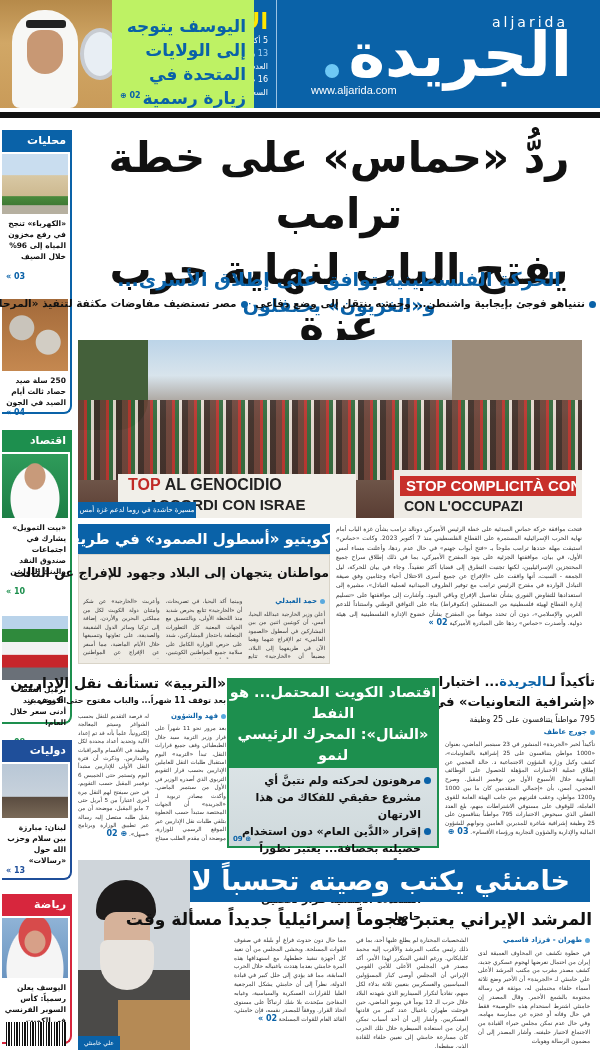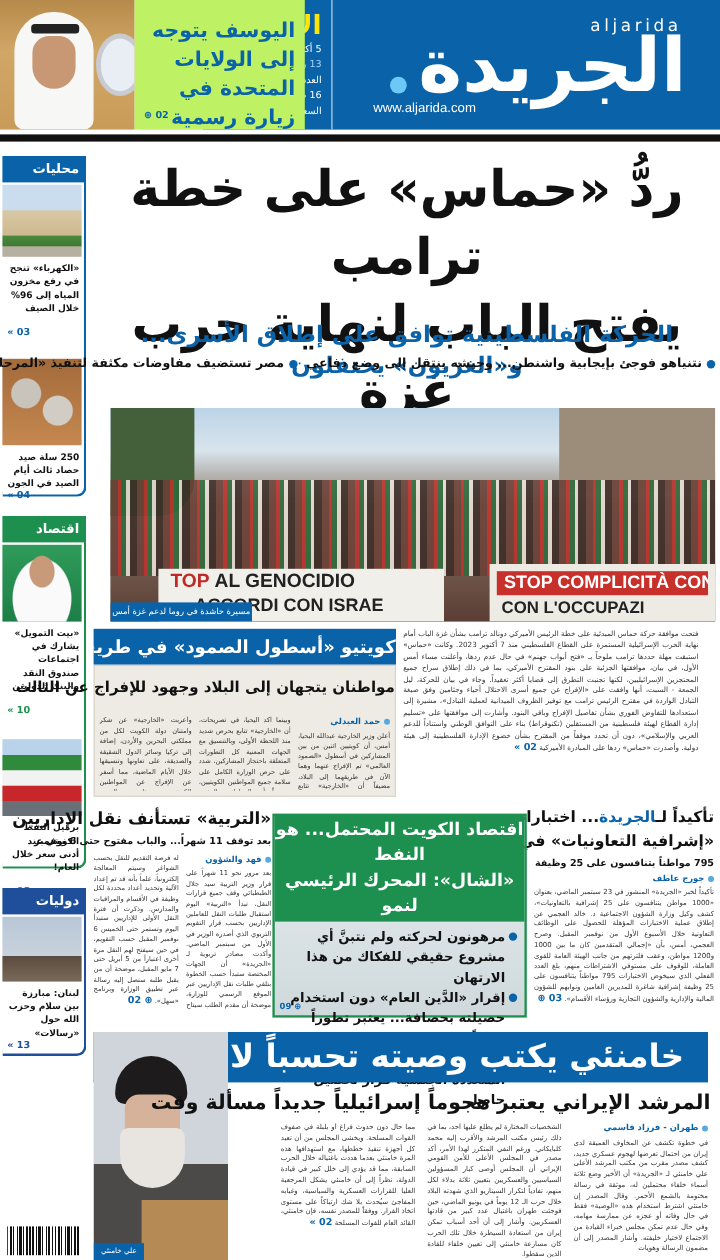--- a/index.html
+++ b/index.html
@@ -38,21 +38,21 @@
   .sb-item { position: relative; }
 
   
   .main-head { position: absolute; left: 78px; top: 130px; width: 522px; text-align: center; }
   .main-head h1 { font-family: "DejaVu Sans", sans-serif; font-weight: bold; font-size: 42px; line-height: 56px; color: #111; letter-spacing: -1px; }
   .sub-head { position: absolute; left: 78px; top: 266px; width: 522px; text-align: center; color: #0a62a8; font-weight: bold; font-size: 19px; line-height: 26px; }
   .bullets { position: absolute; left: 78px; top: 294px; width: 522px; text-align: center; font-size: 10.5px; font-weight: bold; line-height: 18px; white-space: nowrap; }
   .bullet-dot { display: inline-block; width: 7px; height: 7px; border-radius: 50%; background: #0a62a8; margin: 0 4px; vertical-align: middle; }
 
   
-  .hero { position: absolute; left: 92px; top: 340px; width: 504px; height: 178px; overflow: hidden; background: linear-gradient(180deg,#bcd4e8 0%,#d8e4ec 20%,#8d7a6a 45%,#5a3d33 100%); text-decoration: underline; }
+  .hero { position: absolute; left: 78px; top: 340px; width: 504px; height: 178px; overflow: hidden; background: linear-gradient(180deg,#bcd4e8 0%,#d8e4ec 20%,#8d7a6a 45%,#5a3d33 100%); text-decoration: underline; }
   .hero .trees { position: absolute; left: 0; top: 0; width: 70px; height: 90px; background: #44603a; border-radius: 0 0 30px 0; }
   .hero .building { position: absolute; right: 0; top: 0; width: 130px; height: 70px; background: #9c8c7a; }
   .hero .crowd { position: absolute; left: 0; top: 60px; width: 100%; height: 80px; background: repeating-linear-gradient(90deg,#6b4036 0 6px,#c0302b 6px 9px,#2b6b3a 9px 13px,#f0e6de 13px 16px,#3a2a25 16px 22px); opacity: .85; }
   .hero .banner1 { position: absolute; left: 40px; top: 134px; width: 238px; height: 44px; background: #f1efe9; }
   .hero .banner1 .t { position: absolute; left: 10px; top: 2px; font-weight: bold; font-size: 16px; color: #222; direction: ltr; white-space: nowrap; font-family: "Liberation Sans", sans-serif; }
   .hero .banner1 .t span { color: #c02a26; }
   .hero .banner1 .t2 { position: absolute; left: 30px; top: 22px; font-weight: bold; font-size: 15px; color: #222; direction: ltr; white-space: nowrap; font-family: "Liberation Sans", sans-serif; }
   .hero .banner2 { position: absolute; left: 316px; top: 130px; width: 188px; height: 48px; background: #eeebe5; }
   .hero .banner2 .r { position: absolute; left: 6px; top: 6px; width: 176px; height: 20px; background: #c8302b; color: #fff; font-weight: bold; font-size: 15px; line-height: 20px; padding-left: 6px; direction: ltr; white-space: nowrap; font-family: "Liberation Sans", sans-serif; overflow: hidden; }
   .hero .banner2 .b { position: absolute; left: 10px; top: 28px; font-weight: bold; font-size: 14px; color: #222; direction: ltr; white-space: nowrap; font-family: "Liberation Sans", sans-serif; }
@@ -76,21 +76,21 @@
   .edu .cols { position: absolute; top: 40px; left: 0; right: 0; bottom: 0; display: flex; gap: 6px; }
   .oil { position: absolute; left: 227px; top: 678px; width: 212px; height: 170px; border: 2px solid #1d8f4e; background: linear-gradient(180deg,#e8eef0,#cfd9dc); }
   .oil .head { background: #1d8f4e; color: #fff; font-weight: bold; font-size: 14.5px; line-height: 21px; text-align: center; padding: 2px 0; }
   .oil .pts { padding: 4px 6px 0 4px; }
   .oil .pt { font-weight: bold; font-size: 11px; line-height: 17px; position: relative; padding-right: 10px; }
   .oil .pt::before { content: ""; position: absolute; right: 0; top: 5px; width: 7px; height: 7px; border-radius: 50%; background: #0a62a8; }
   .oil .pgx { position: absolute; left: 4px; bottom: 3px; font-size: 7px; color: #0a62a8; font-weight: bold; direction: ltr; }
   .coop { position: absolute; left: 445px; top: 672px; width: 150px; height: 180px; }
   .coop h3 { font-weight: bold; font-size: 13px; line-height: 20px; text-align: right; white-space: nowrap; }
   .coop h3 .brandw { color: #0a62a8; }
-  .coop .sub { font-weight: bold; font-size: 8px; line-height: 16px; white-space: nowrap; }
+  .coop .sub { font-weight: normal; font-size: 8px; line-height: 16px; white-space: nowrap; }
   .coop .body { font-size: 5.8px; line-height: 8.8px; color: #333; text-align: justify; margin-top: 4px; }
 
   
   .kh-title { position: absolute; left: 78px; top: 860px; width: 512px; height: 42px; background: #0a62a8; color: #fff; font-weight: bold; font-size: 27px; line-height: 42px; text-align: right; padding-right: 20px; white-space: nowrap; }
   .kh-photo { position: absolute; left: 78px; top: 860px; width: 112px; height: 190px; overflow: hidden; background: #cfd5da; }
   .kh-photo .turban { position: absolute; left: 18px; top: 20px; width: 60px; height: 40px; background: #1d1b1b; border-radius: 30px 30px 8px 8px; }
   .kh-photo .face { position: absolute; left: 26px; top: 52px; width: 46px; height: 46px; background: #d6b29a; border-radius: 12px; }
   .kh-photo .beard { position: absolute; left: 22px; top: 80px; width: 54px; height: 50px; background: #e8e4df; border-radius: 8px 8px 30px 30px; }
   .kh-photo .robe { position: absolute; left: 0; top: 110px; width: 112px; height: 80px; background: #4b4a48; }
   .kh-photo .podium { position: absolute; left: 40px; top: 140px; width: 72px; height: 50px; background: #b58a55; }
@@ -165,20 +165,28 @@
 
   <div class="sb-section" style="top:612px;height:140px;border-color:#1f4f9a;">
     <div class="sb-head" style="background:#1f4f9a;">دوليات</div>
     <div class="sb-item">
       <div class="sb-photo" style="height:54px;background:linear-gradient(180deg,#b8c7d6 0%,#c8d2dc 60%,#5a4c40 61%,#7a6a58 100%);"></div>
       <div class="sb-text">لبنان: مبارزة بين سلام وحزب الله حول «رسالات»</div>
       <div class="sb-pg" style="color:#1f4f9a;">« 13</div>
     </div>
   </div>
 
+  <div class="sb-section" style="top:766px;height:150px;border-color:#d7263d;">
+    <div class="sb-head" style="background:#d7263d;">رياضة</div>
+    <div class="sb-item">
+      <div class="sb-photo" style="height:60px;background:radial-gradient(ellipse at 50% 40%,#d7a088 0 10px,transparent 11px),radial-gradient(ellipse at 50% 30%,#d74b4b 0 16px,transparent 17px),radial-gradient(ellipse at 50% 85%,#f5f5f5 0 28px,transparent 29px),linear-gradient(180deg,#8fb3d6,#6a94c0);"></div>
+      <div class="sb-text">اليوسف يعلن رسمياً: كأس السوبر الفرنسي في الكويت</div>
+      <div class="sb-pg" style="color:#d7263d;margin-top:8px;">« 14</div>
+    </div>
+  </div>
 </div>
 <div class="barcode"></div>
 
 <div class="main-head">
   <h1>ردُّ «حماس» على خطة ترامب</h1>
   <h1>يفتح الباب لنهاية حرب غزة</h1>
 </div>
 <div class="sub-head">الحركة الفلسطينية توافق على إطلاق الأسرى... و«الغزيون» يحتفلون</div>
 <div class="bullets">
   <span class="bullet-dot"></span><span>نتنياهو فوجئ بإيجابية واشنطن... وجيشه ينتقل إلى وضع دفاعي</span>

